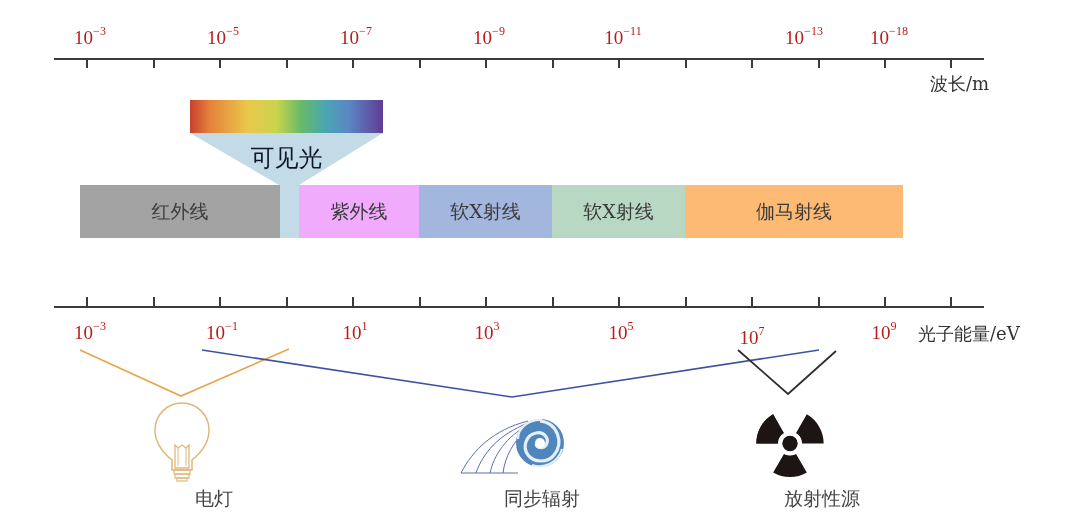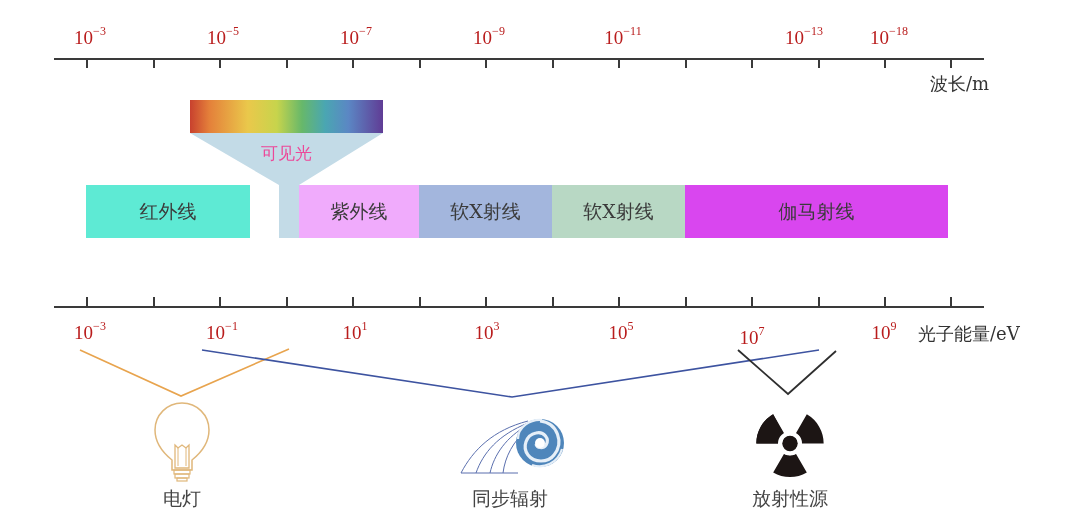--- a/index.html
+++ b/index.html
@@ -12,23 +12,23 @@
                 font-size: 19px; color: #b91c1c; transform: translateX(-50%); white-space: nowrap; }
   .tick-label sup { font-size: 12px; position: relative; top: -2px; }
   .unit-label { position: absolute; font-family: "DejaVu Serif", "Liberation Serif", serif;
                 font-size: 18px; color: #333; white-space: nowrap; }
   .band { position: absolute; top: 185px; height: 53px; display: flex; align-items: center;
           justify-content: center; font-family: "DejaVu Serif", serif; font-size: 19px; color: #3b3b3b; }
   .spectrum { position: absolute; left: 190px; top: 100px; width: 193px; height: 33px;
               background: linear-gradient(to right, #c8412e 0%, #e4803a 10%, #eac84b 30%, #c7d44c 45%,
                          #67b86a 58%, #4aa6b2 70%, #5b87c4 82%, #603c95 100%); }
   .funnel-label { position: absolute; left: 190px; top: 142px; width: 193px; text-align: center;
-                  font-family: Liberation Serif, serif; font-size: 17px; color: #ec4899; }
+                  font-family: Liberation Serif, serif; font-size: 24px; color: #0f172a; }
   .icon-label { position: absolute; font-family: "DejaVu Serif", serif; font-size: 19px; color: #444;
-                transform: translateX(-50%); white-space: nowrap; }
+                transform: translateX(-50%); white-space: nowrap; margin-left: 32px; }
 </style>
 </head>
 <body>
 
 <div>
   <div class="axis-line" style="left:54px; top:58px; width:930px;"></div>
   <div class="tick" style="left:86px; top:59px; height:9px;"></div>
   <div class="tick" style="left:153px; top:59px; height:9px;"></div>
   <div class="tick" style="left:219px; top:59px; height:9px;"></div>
   <div class="tick" style="left:286px; top:59px; height:9px;"></div>
@@ -56,25 +56,25 @@
 
 <div>
   <svg class="abs" style="left:0; top:0;" width="1080" height="260">
     <polygon points="190,133 383,133 299,185 299,238 279,238 279,185" fill="#c3dbe7"></polygon>
   </svg>
   <div class="spectrum"></div>
   <div class="funnel-label">可见光</div>
 </div>
 
 <div>
-  <div class="band" style="left:86px; width:164px; background:#5eead4;">红外线</div>
+  <div class="band" style="left:80px; width:200px; background:#a3a3a3;">红外线</div>
   <div class="band" style="left:299px; width:120px; background:#f0abfc;">紫外线</div>
   <div class="band" style="left:419px; width:133px; background:#a3b6dd;">软X射线</div>
   <div class="band" style="left:552px; width:133px; background:#b8d8c4;">软X射线</div>
-  <div class="band" style="left:685px; width:263px; background:#d946ef;">伽马射线</div>
+  <div class="band" style="left:685px; width:218px; background:#fdba74;">伽马射线</div>
 </div>
 
 <div>
   <div class="axis-line" style="left:54px; top:306px; width:930px;"></div>
   <div class="tick" style="left:86px; top:297px; height:9px;"></div>
   <div class="tick" style="left:153px; top:297px; height:9px;"></div>
   <div class="tick" style="left:219px; top:297px; height:9px;"></div>
   <div class="tick" style="left:286px; top:297px; height:9px;"></div>
   <div class="tick" style="left:352px; top:297px; height:9px;"></div>
   <div class="tick" style="left:419px; top:297px; height:9px;"></div>

